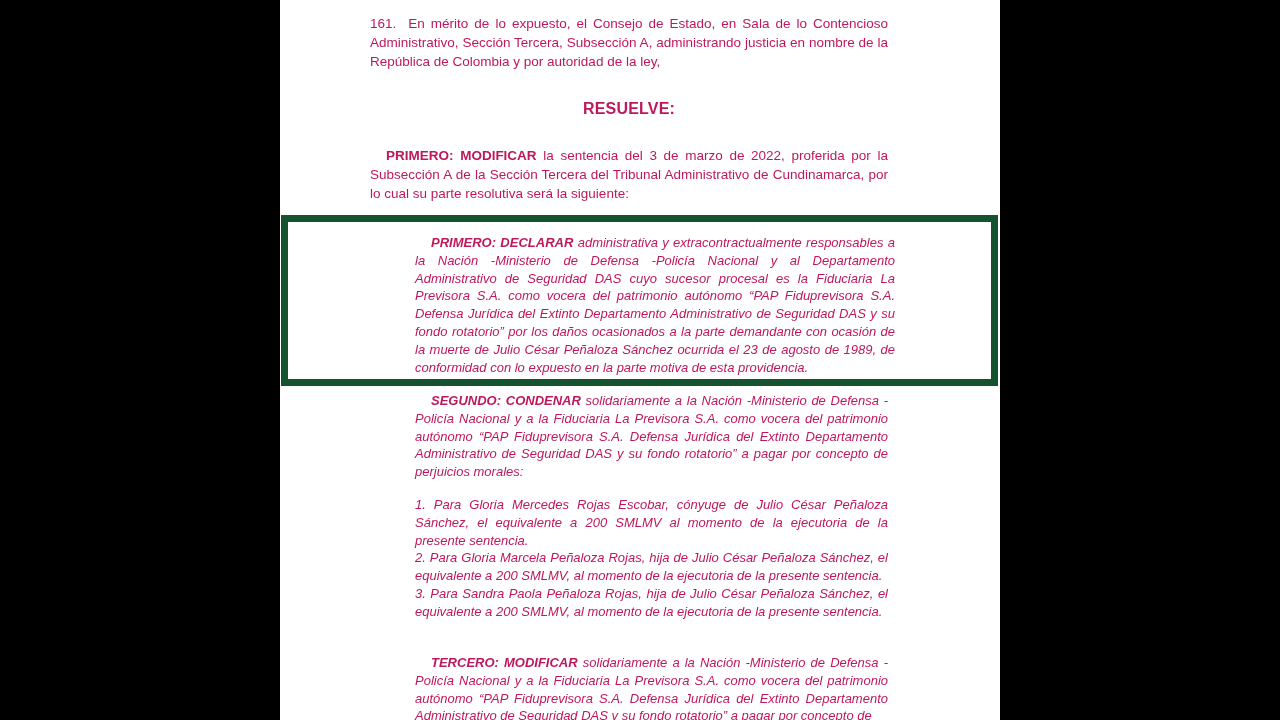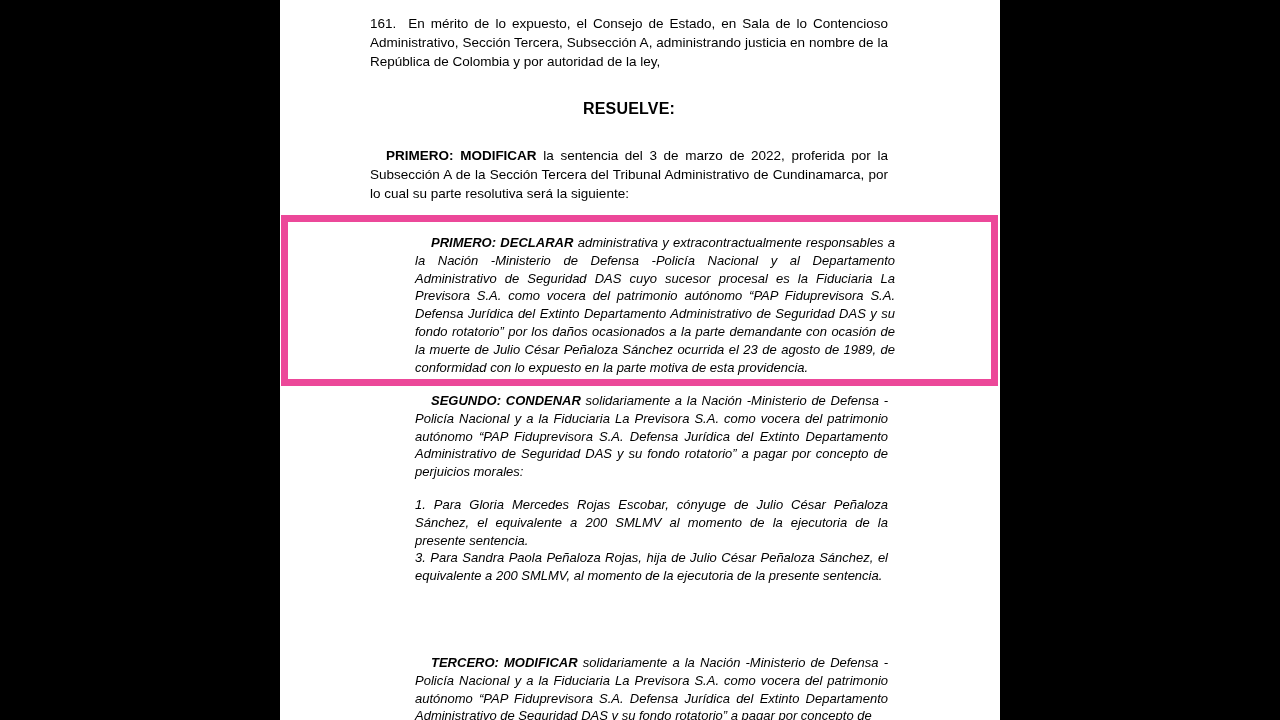--- a/index.html
+++ b/index.html
@@ -17,21 +17,21 @@
     background: #000000;
   }
   .page {
     position: absolute;
     left: 280px;
     top: 0;
     width: 720px;
     height: 720px;
     background: #ffffff;
     font-family: "Liberation Sans", sans-serif;
-    color: #000000;
+    color: #be185d;
     overflow: hidden;
   }
   .body-text {
     position: absolute;
     left: 90px;
     width: 518px;
     margin: 0;
     text-align: justify;
     font-size: 13.5px;
     line-height: 19px;
@@ -50,21 +50,21 @@
   }
   .modificar { top: 146px; }
   .lead { font-weight: bold; margin-left: 16px; }
   .highlight-box {
     position: absolute;
     top: 215px;
     left: 1px;
     width: 717px;
     height: 171px;
     box-sizing: border-box;
-    border: 7px solid #ec4899;
+    border: 7px solid #14532d;
     background: #ffffff;
     overflow: hidden;
   }
   .quote {
     font-style: italic;
     text-align: justify;
     font-size: 13px;
     line-height: 17.8px;
     margin: 0;
   }
@@ -104,19 +104,20 @@
     <p class="body-text modificar"><span class="lead">PRIMERO: MODIFICAR</span><span> la sentencia del 3 de marzo de 2022, proferida por la Subsección A de la Sección Tercera del Tribunal Administrativo de Cundinamarca, por lo cual su parte resolutiva será la siguiente:</span></p>
 
     <div class="highlight-box">
       <p class="quote box-quote"><span class="lead">PRIMERO: DECLARAR</span><span> administrativa y extracontractualmente responsables a la Nación -Ministerio de Defensa -Policía Nacional y al Departamento Administrativo de Seguridad DAS cuyo sucesor procesal es la Fiduciaria La Previsora S.A. como vocera del patrimonio autónomo “PAP Fiduprevisora S.A. Defensa Jurídica del Extinto Departamento Administrativo de Seguridad DAS y su fondo rotatorio” por los daños ocasionados a la parte demandante con ocasión de la muerte de Julio César Peñaloza Sánchez ocurrida el 23 de agosto de 1989, de conformidad con lo expuesto en la parte motiva de esta providencia.</span></p>
     </div>
 
     <p class="quote segundo"><span class="lead">SEGUNDO: CONDENAR</span><span> solidariamente a la Nación -Ministerio de Defensa - Policía Nacional y a la Fiduciaria La Previsora S.A. como vocera del patrimonio autónomo “PAP Fiduprevisora S.A. Defensa Jurídica del Extinto Departamento Administrativo de Seguridad DAS y su fondo rotatorio” a pagar por concepto de perjuicios morales:</span></p>
 
     <div class="award-list">
       <p class="quote">1. Para Gloria Mercedes Rojas Escobar, cónyuge de Julio César Peñaloza Sánchez, el equivalente a 200 SMLMV al momento de la ejecutoria de la presente sentencia.</p>
+      <p class="quote">2. Para Gloria Marcela Peñaloza Rojas, hija de Julio César Peñaloza Sánchez, el equivalente a 200 SMLMV, al momento de la ejecutoria de la presente sentencia.</p>
       <p class="quote">3. Para Sandra Paola Peñaloza Rojas, hija de Julio César Peñaloza Sánchez, el equivalente a 200 SMLMV, al momento de la ejecutoria de la presente sentencia.</p>
     </div>
 
     <p class="quote tercero"><span class="lead">TERCERO: MODIFICAR</span><span> solidariamente a la Nación -Ministerio de Defensa - Policía Nacional y a la Fiduciaria La Previsora S.A. como vocera del patrimonio autónomo “PAP Fiduprevisora S.A. Defensa Jurídica del Extinto Departamento Administrativo de Seguridad DAS y su fondo rotatorio” a pagar por concepto de</span></p>
 
   </div>
 </div>
 
 </body></html>

